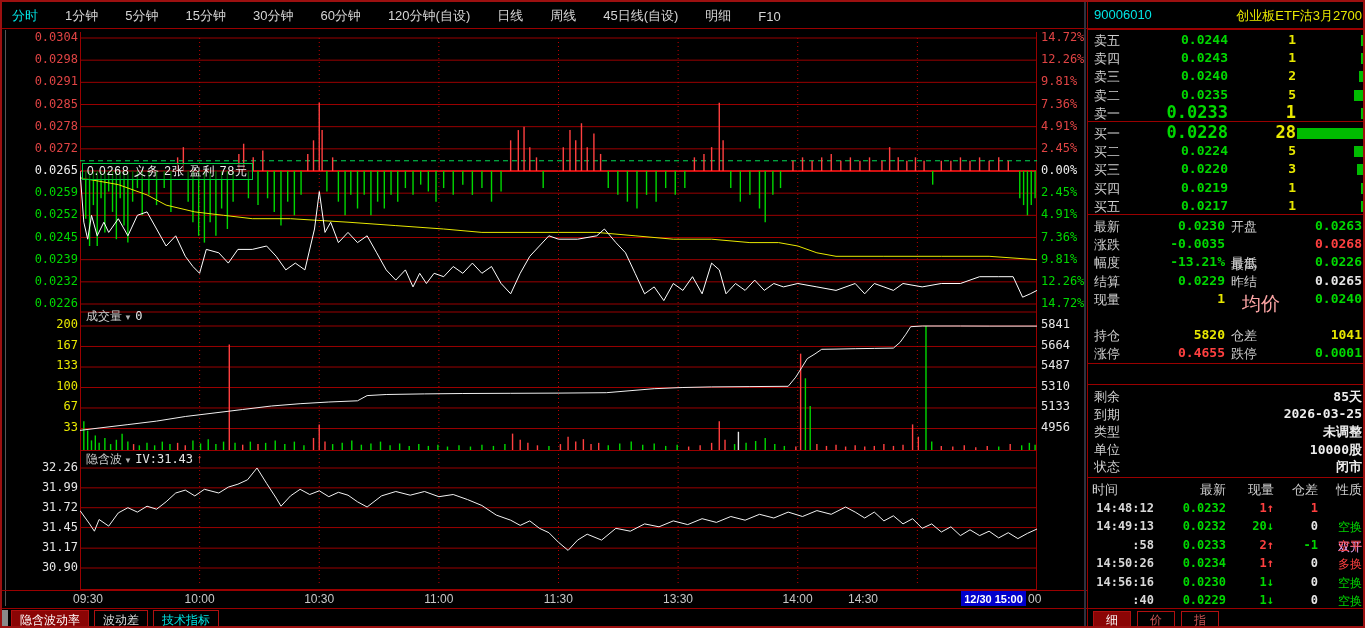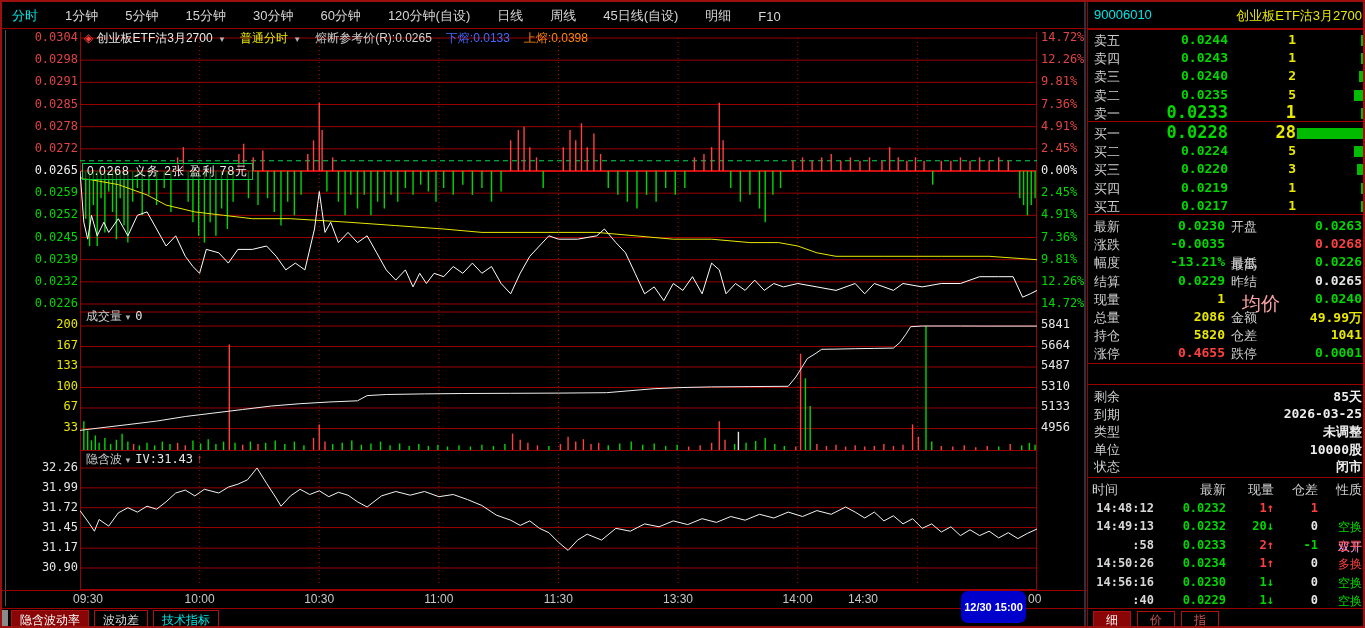--- a/index.html
+++ b/index.html
@@ -15,22 +15,22 @@
   #chart-header{position:absolute;left:82px;top:29px;height:15px;display:flex;gap:14px;align-items:center;
                 font-size:12px;z-index:6;white-space:nowrap;}
   .caret{font-size:8px;color:#b0b0b0;margin-left:2px;}
   #annotation{position:absolute;left:80px;top:161px;border:1px solid #00cc44;color:#efefef;background:rgba(0,0,0,.55);
               font-size:12px;padding:0 4px;line-height:15px;z-index:7;letter-spacing:1px;}
   .tick{position:absolute;font-size:12px;line-height:13px;}
   .pane-label{position:absolute;z-index:6;font-size:12px;color:#cfcfcf;white-space:nowrap;}
   #xaxis-line{position:absolute;left:0;top:588px;width:1085px;height:1px;background:#9a0000;}
   #hline-tabs{position:absolute;left:0;top:606px;width:1361px;height:1px;background:#9a0000;}
   .xlab{position:absolute;top:590px;font-size:12px;color:#c8c8c8;transform:translateX(-50%);}
-  #datebox{position:absolute;top:589px;height:32px;background:#0000cc;color:#fff;font-size:11px;font-weight:bold;
-           display:flex;align-items:center;justify-content:center;z-index:5;border-radius:7px;}
+  #datebox{position:absolute;top:589px;height:15px;background:#0000cc;color:#fff;font-size:11px;font-weight:bold;
+           display:flex;align-items:center;justify-content:center;z-index:5;}
   #date-tail{position:absolute;top:590px;font-size:12px;color:#c8c8c8;}
   .tab{border:1px solid #b01010;padding:1px 8px;font-size:12px;color:#dcdcdc;background:#000;white-space:nowrap;}
   .tab.active{background:#8a0505;color:#fff;}
   .tab.cyan{color:#00e5e5;}
   #tabs-left{position:absolute;left:9px;top:608px;display:flex;gap:5px;}
   #rpanel{position:absolute;left:1085px;top:0;width:278px;height:624px;border-left:1px solid #9a0000;}
   #vdiv{position:absolute;left:1082px;top:0;width:2px;height:624px;background:#30303d;}
   #lframe{position:absolute;left:3px;top:28px;width:1px;height:576px;background:#555;}
   #grip{position:absolute;left:0px;top:608px;width:6px;height:16px;background:#8a8a8a;}
   .rline{position:absolute;left:0;width:278px;height:1px;background:#9a0000;}
@@ -51,34 +51,20 @@
       <span class="menu-item">120分钟(自设)</span>
       <span class="menu-item">日线</span>
       <span class="menu-item">周线</span>
       <span class="menu-item">45日线(自设)</span>
       <span class="menu-item">明细</span>
       <span class="menu-item">F10</span>
     </div>
   <div id="hline-menu"></div>
   <div id="lframe"></div>
 
-  <div id="chart-header">
-    <span>
-      <span id="hdr-diamond" style="color: rgb(255, 64, 64);">◈</span>
-      <span id="hdr-symbol" style="color: rgb(232, 232, 232);">创业板ETF沽3月2700</span>
-      <span class="caret">▼</span>
-    </span>
-    <span>
-      <span id="hdr-mode" style="color: rgb(232, 232, 0);">普通分时</span>
-      <span class="caret">▼</span>
-    </span>
-    <span id="hdr-ref" style="color: rgb(208, 208, 208);">熔断参考价(R):0.0265</span>
-    <span id="hdr-down" style="color: rgb(68, 102, 255);">下熔:0.0133</span>
-    <span id="hdr-up" style="color: rgb(255, 136, 0);">上熔:0.0398</span>
-  </div>
 
   <svg id="chart-svg" class="abs" style="left:78px;top:28px;" width="957" height="560">
       <line x1="0" y1="8" x2="957" y2="8" stroke="#9a0000" stroke-width="1"></line>
       <line x1="0" y1="30.167" x2="957" y2="30.167" stroke="#9a0000" stroke-width="1"></line>
       <line x1="0" y1="52.334" x2="957" y2="52.334" stroke="#9a0000" stroke-width="1"></line>
       <line x1="0" y1="74.501" x2="957" y2="74.501" stroke="#9a0000" stroke-width="1"></line>
       <line x1="0" y1="96.668" x2="957" y2="96.668" stroke="#9a0000" stroke-width="1"></line>
       <line x1="0" y1="118.83500000000001" x2="957" y2="118.83500000000001" stroke="#9a0000" stroke-width="1"></line>
       <line x1="0" y1="141.002" x2="957" y2="141.002" stroke="#d01010" stroke-width="2"></line>
       <line x1="0" y1="163.169" x2="957" y2="163.169" stroke="#9a0000" stroke-width="1"></line>
@@ -536,26 +522,20 @@
         <span style="color: rgb(0, 216, 0); position: absolute; left: 0px; width: 137px; text-align: right; font-size: 13px; font-family: &quot;DejaVu Sans Mono&quot;, monospace; font-weight: bold;">0.0229</span>
         <span style="color: rgb(207, 207, 207); position: absolute; left: 143px; font-size: 13px;">昨结</span>
         <span style="color: rgb(230, 230, 230); position: absolute; right: 4px; font-size: 13px; font-family: &quot;DejaVu Sans Mono&quot;, monospace; font-weight: bold;">0.0265</span>
       </div>
       <div class="rrow" style="top: 288.8px; height: 18px;">
         <span style="color: rgb(207, 207, 207); position: absolute; left: 6px; font-size: 13px;">现量</span>
         <span style="color: rgb(232, 232, 0); position: absolute; left: 0px; width: 137px; text-align: right; font-size: 13px; font-family: &quot;DejaVu Sans Mono&quot;, monospace; font-weight: bold;">1</span>
         <span style="color: #fca5a5; position: absolute; left: 154px; font-size: 19px;">均价</span>
         <span style="color: rgb(0, 216, 0); position: absolute; right: 4px; font-size: 13px; font-family: &quot;DejaVu Sans Mono&quot;, monospace; font-weight: bold;">0.0240</span>
       </div>
-      <div class="rrow" style="top: 307px; height: 18px;">
-        <span style="color: rgb(207, 207, 207); position: absolute; left: 6px; font-size: 13px;">总量</span>
-        <span style="color: rgb(232, 232, 0); position: absolute; left: 0px; width: 137px; text-align: right; font-size: 13px; font-family: &quot;DejaVu Sans Mono&quot;, monospace; font-weight: bold;">2086</span>
-        <span style="color: rgb(207, 207, 207); position: absolute; left: 143px; font-size: 13px;">金额</span>
-        <span style="color: rgb(232, 232, 0); position: absolute; right: 4px; font-size: 13px; font-family: &quot;DejaVu Sans Mono&quot;, monospace; font-weight: bold;">49.99万</span>
-      </div>
       <div class="rrow" style="top: 325.2px; height: 18px;">
         <span style="color: rgb(207, 207, 207); position: absolute; left: 6px; font-size: 13px;">持仓</span>
         <span style="color: rgb(232, 232, 0); position: absolute; left: 0px; width: 137px; text-align: right; font-size: 13px; font-family: &quot;DejaVu Sans Mono&quot;, monospace; font-weight: bold;">5820</span>
         <span style="color: rgb(207, 207, 207); position: absolute; left: 143px; font-size: 13px;">仓差</span>
         <span style="color: rgb(232, 232, 0); position: absolute; right: 4px; font-size: 13px; font-family: &quot;DejaVu Sans Mono&quot;, monospace; font-weight: bold;">1041</span>
       </div>
       <div class="rrow" style="top: 343.4px; height: 18px;">
         <span style="color: rgb(207, 207, 207); position: absolute; left: 6px; font-size: 13px;">涨停</span>
         <span style="color: rgb(255, 64, 64); position: absolute; left: 0px; width: 137px; text-align: right; font-size: 13px; font-family: &quot;DejaVu Sans Mono&quot;, monospace; font-weight: bold;">0.4655</span>
         <span style="color: rgb(207, 207, 207); position: absolute; left: 143px; font-size: 13px;">跌停</span>

